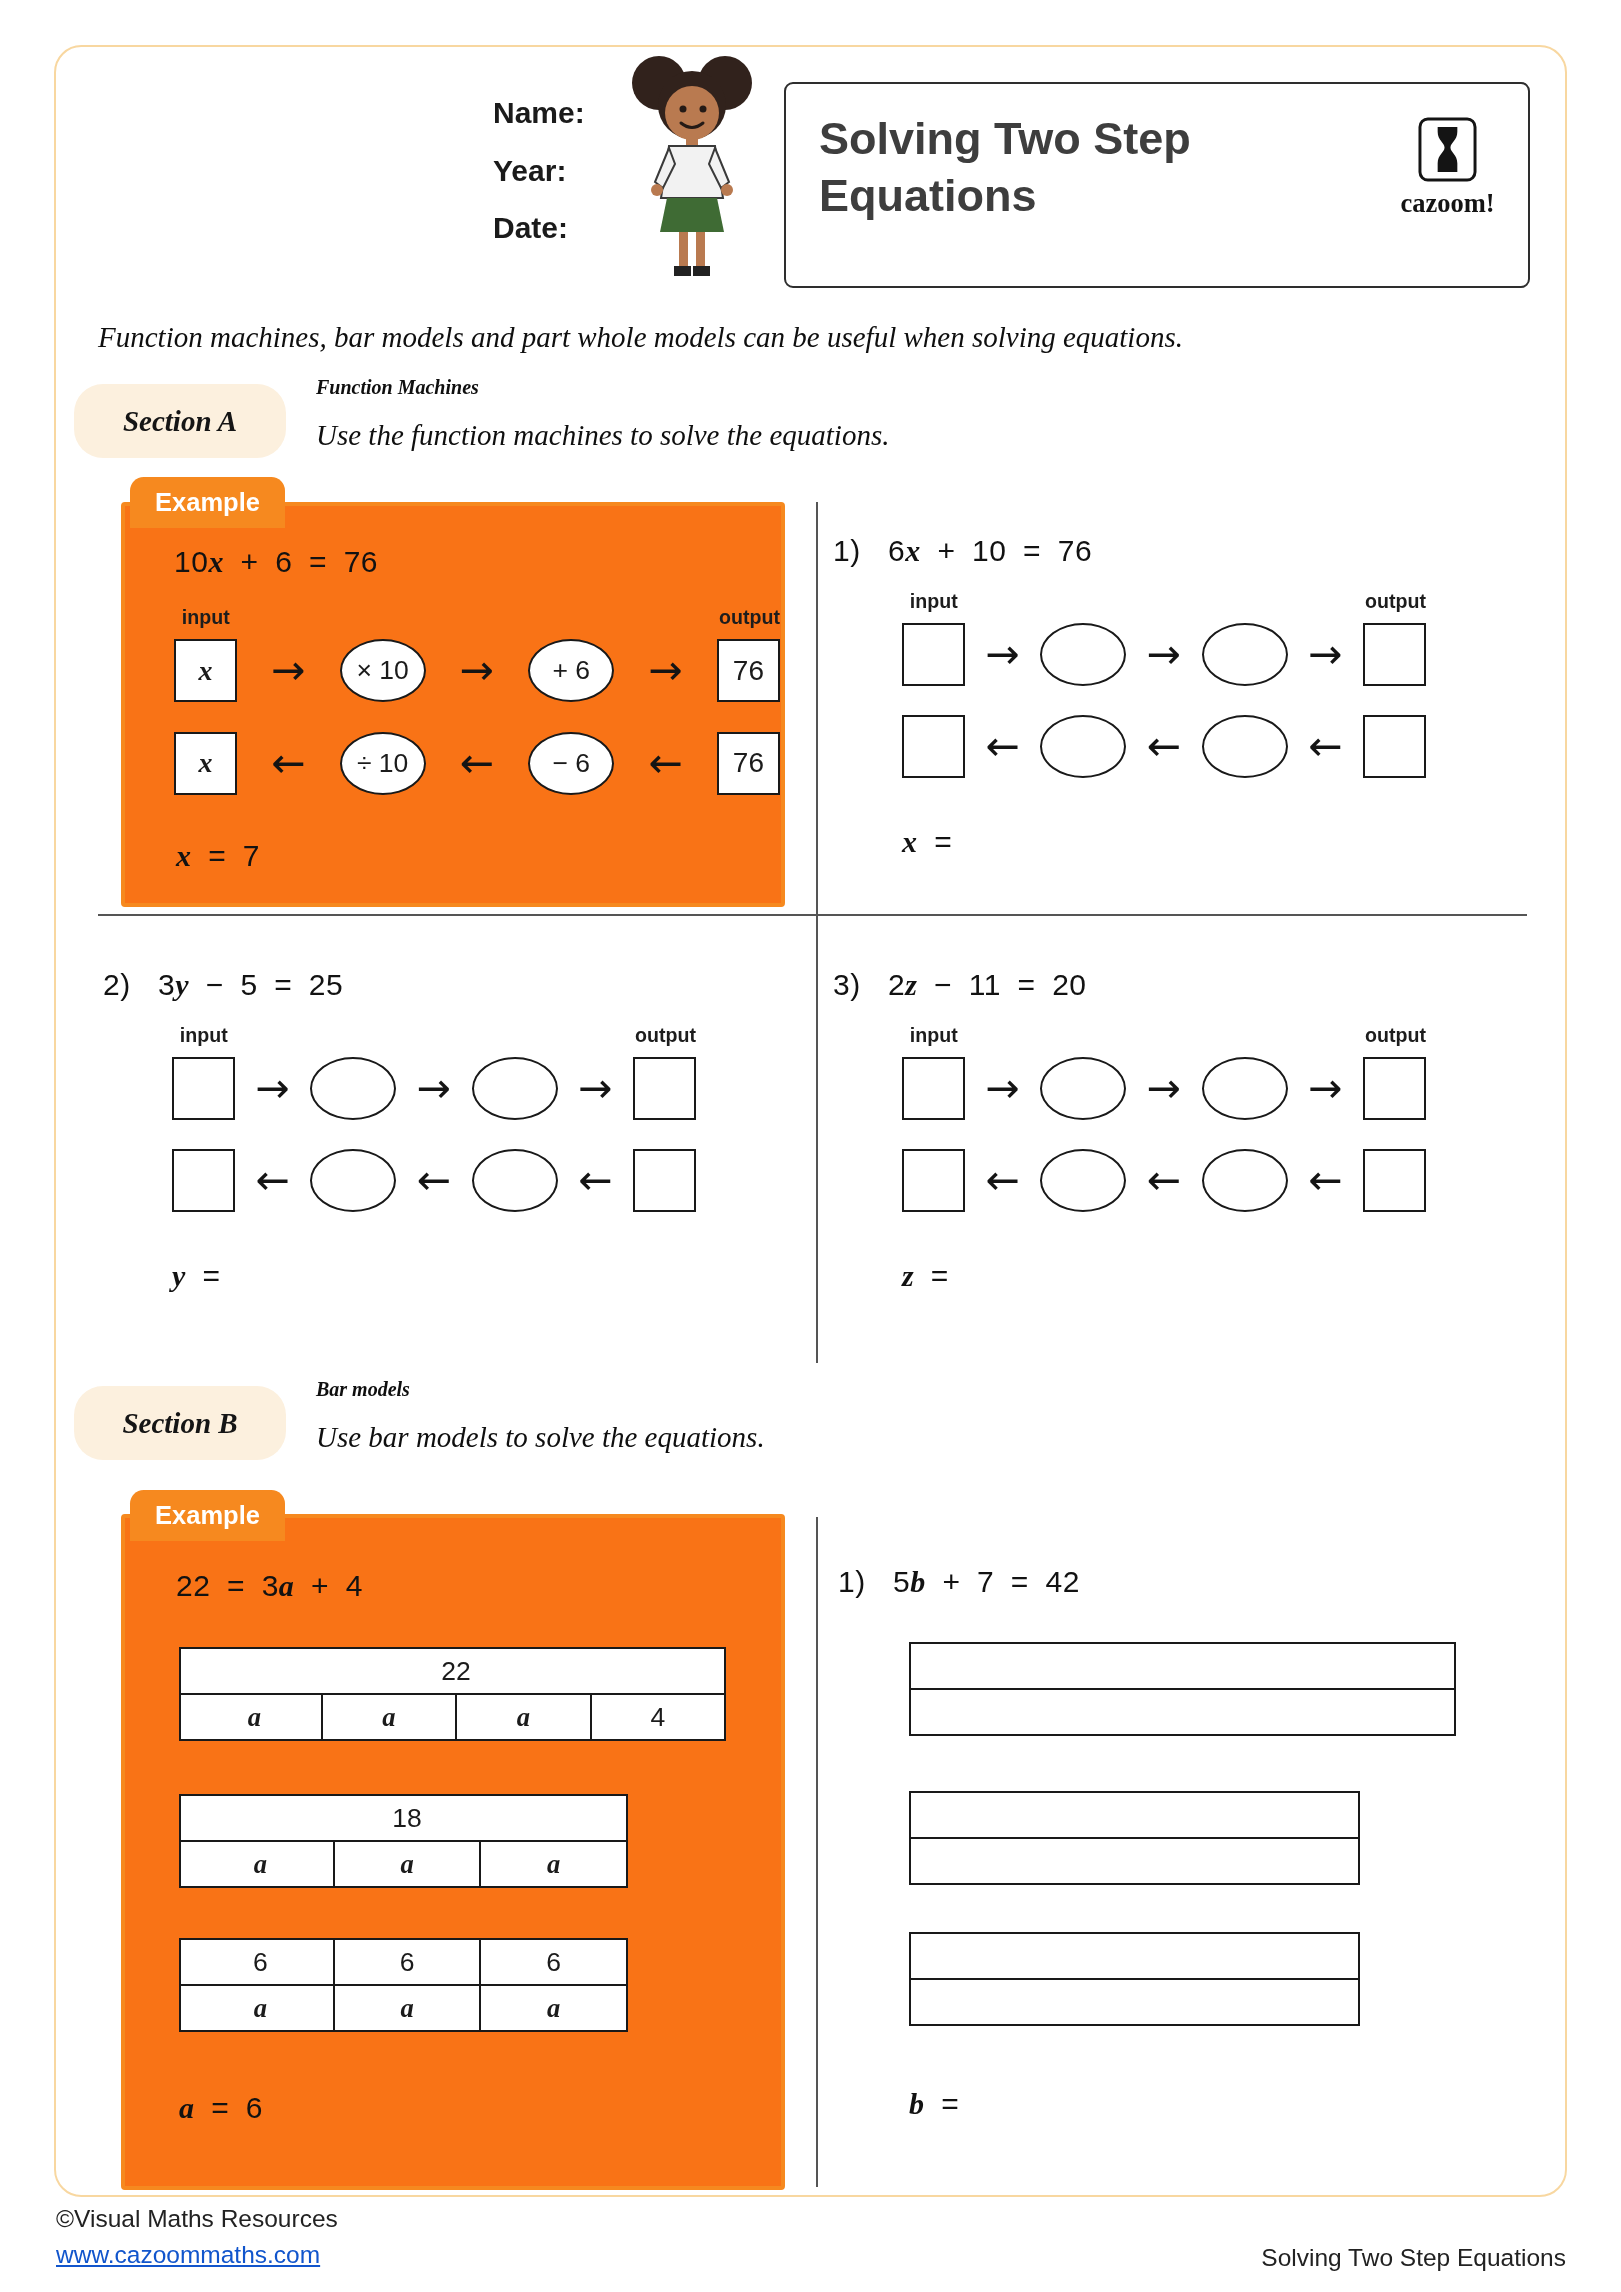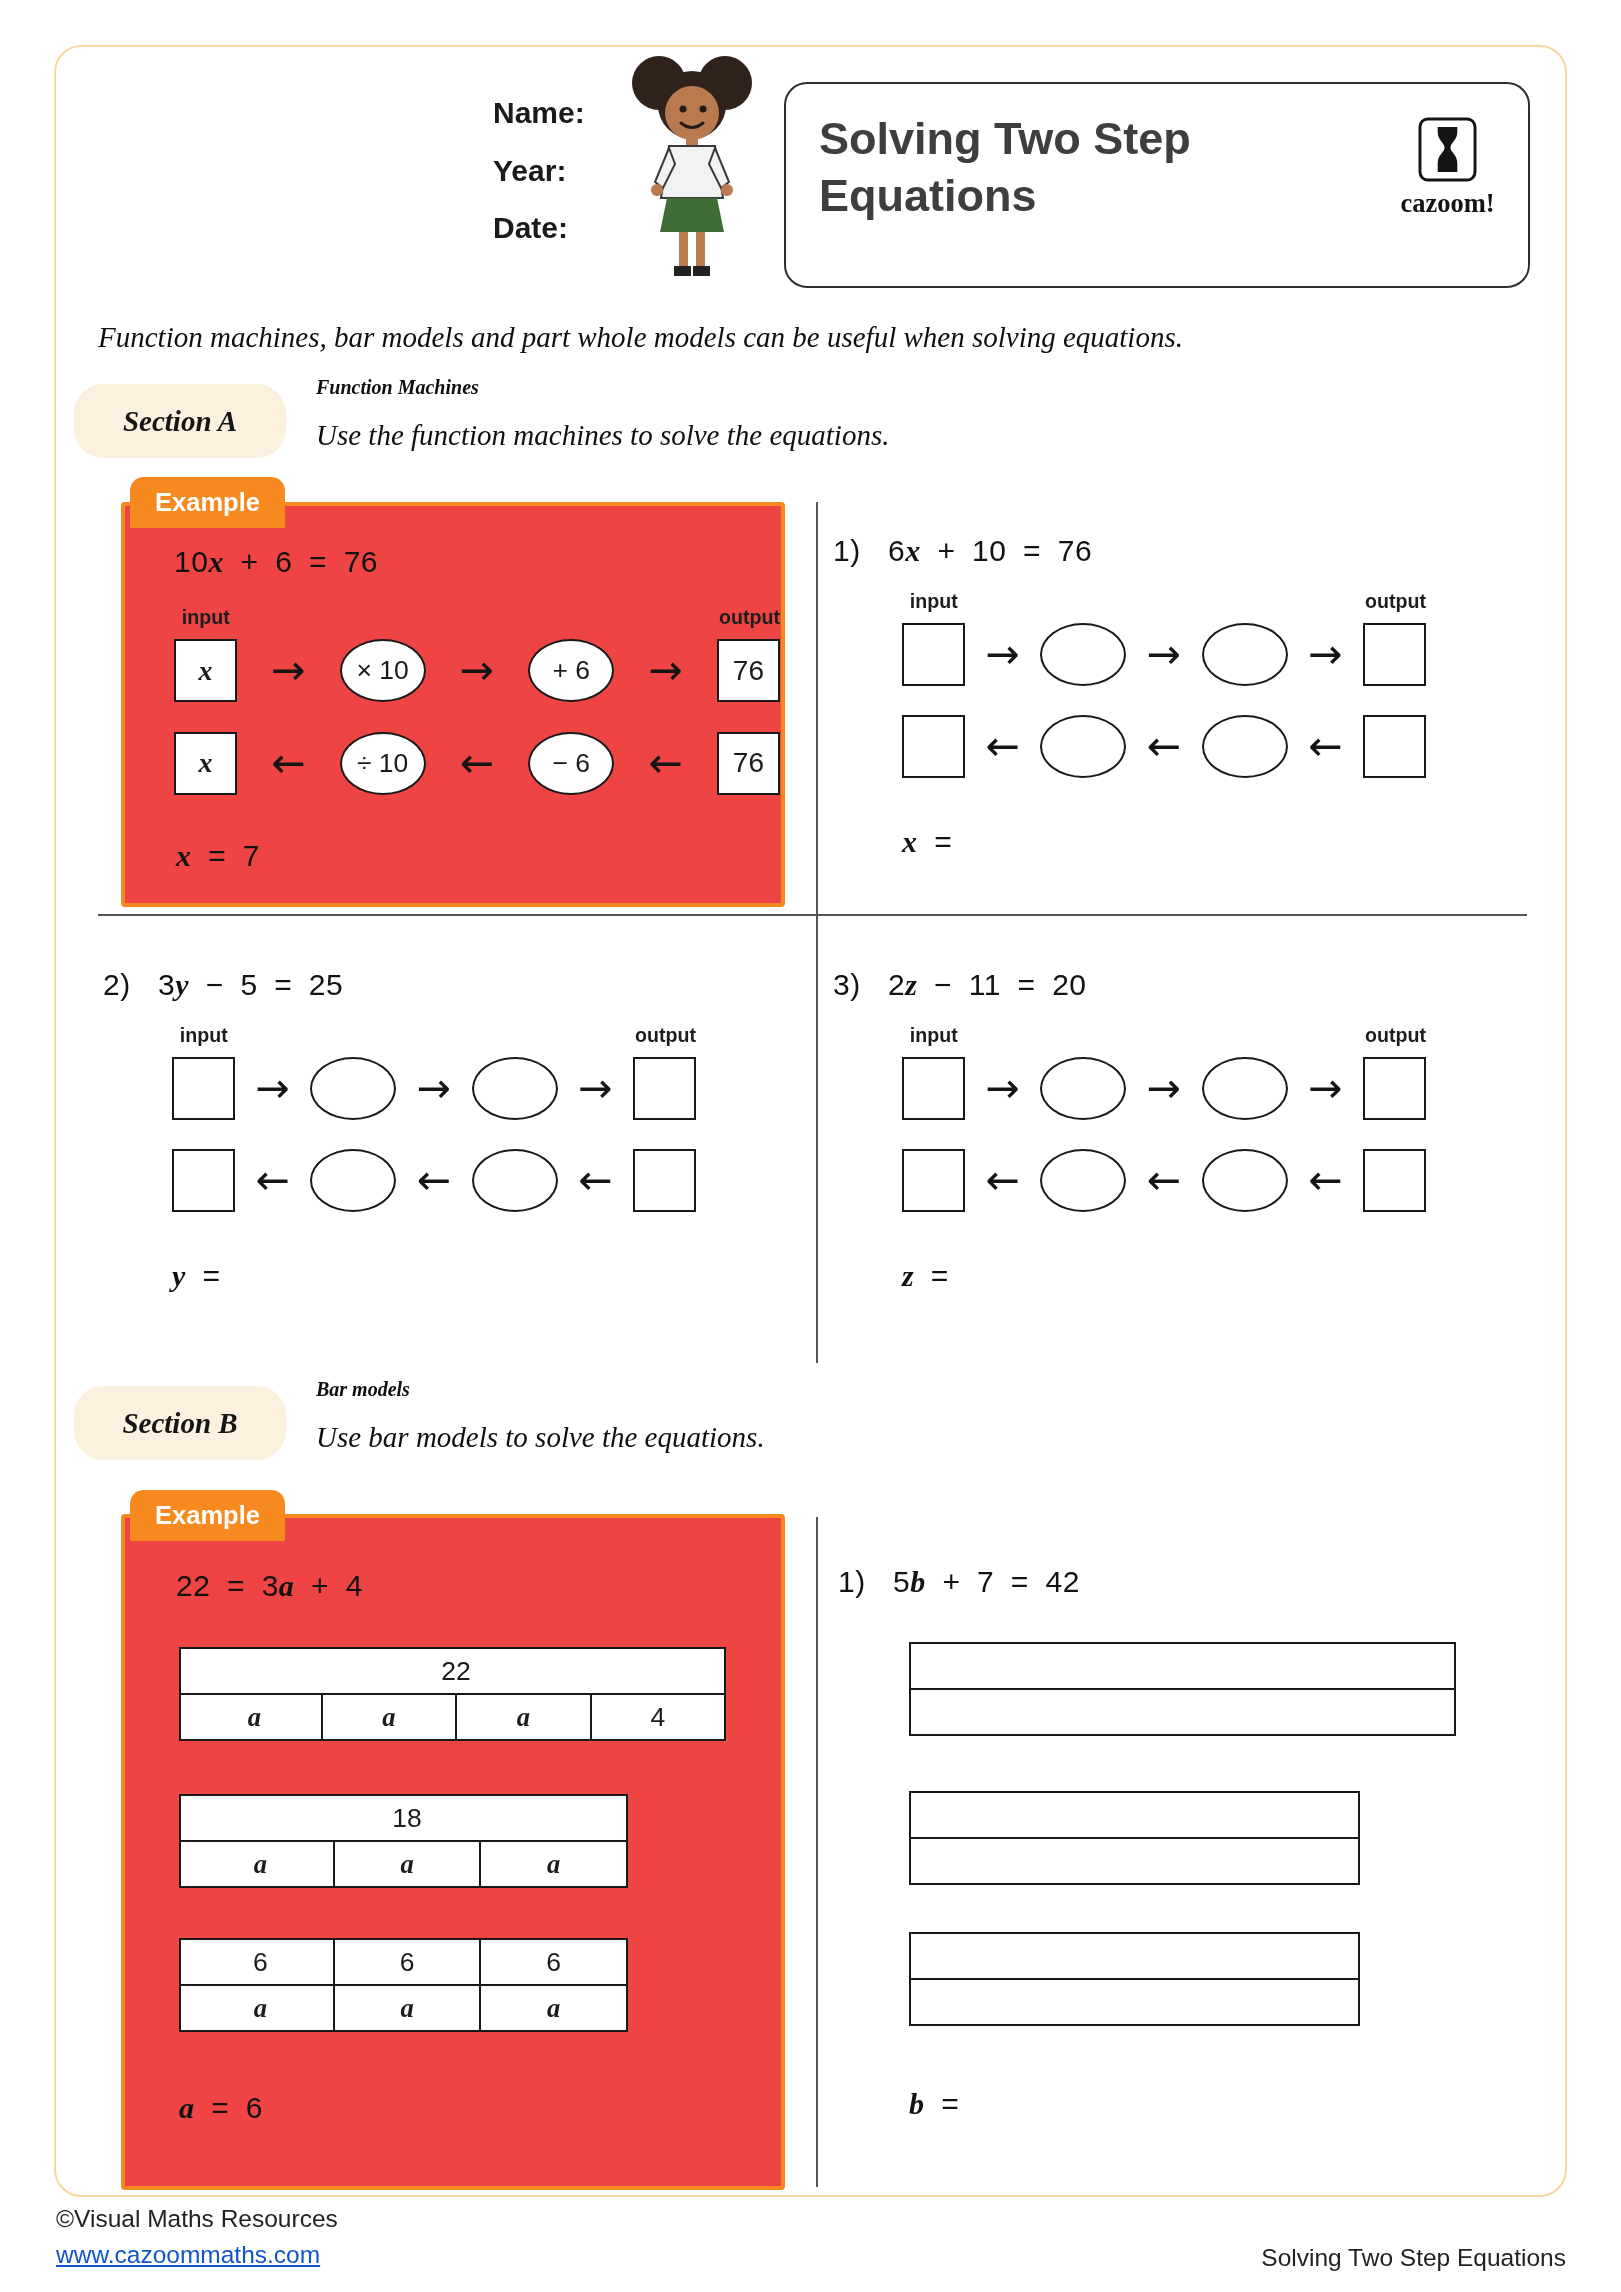--- a/index.html
+++ b/index.html
@@ -5,33 +5,33 @@
   html,body{margin:0;padding:0;background:#ffffff;}
   .page{position:relative;width:1621px;height:2293px;background:#fff;font-family:"Liberation Sans",sans-serif;color:#1b1b1b;overflow:hidden;}
   .abs{position:absolute;}
   .frame{left:54px;top:45px;width:1509px;height:2148px;border:2.9px solid #f8d7a0;border-radius:27.4px;}
 
   
   .info{left:93px;top:96px;width:510px;}
   .info-row{display:flex;align-items:flex-end;margin-bottom:21.6px;flex-direction:column;}
   .info-label{font-size:30px;font-weight:bold;width:110px;}
   .write-line{flex:1;border-bottom:2.5px solid #9b9b9b;height:35px;margin-left:27.4px;}
-  .title-box{left:784px;top:82px;width:742px;height:202px;border:2.9px solid #2e2e2e;border-radius:23px;background:#fff;}
+  .title-box{left:784px;top:82px;width:742px;height:202px;border:2.9px solid #2e2e2e;border-radius:9px;background:#fff;}
   .title-text{position:absolute;left:33px;top:25.5px;font-size:45px;font-weight:bold;color:#3e3e3e;line-height:1.28;}
   .logo{position:absolute;right:23.5px;top:33px;width:114px;text-align:center;}
   .logo-word{font-family:"Liberation Serif",serif;font-weight:bold;font-size:26.5px;margin-top:2px;color:#141414;}
 
   .intro{left:98px;top:321px;font-family:"Liberation Serif",serif;font-style:italic;font-size:29px;color:#0f0f0f;}
 
   .badge{width:212px;height:74px;background:#fcf0de;border-radius:29px;display:flex;align-items:center;justify-content:center;
          font-family:"Liberation Serif",serif;font-style:italic;font-weight:bold;font-size:29px;color:#151515;}
   .sec-head{font-family:"Liberation Serif",serif;font-style:italic;font-weight:bold;font-size:20px;color:#0f0f0f;}
   .sec-sub{font-family:"Liberation Serif",serif;font-style:italic;font-size:29px;color:#0f0f0f;margin-top:20px;}
 
-  .ex-box{border:4.9px solid #f6891f;border-radius:3.9px;background:#ef4444;box-sizing:border-box;}
+  .ex-box{border:4.9px solid #f6891f;border-radius:3.9px;background:#f97316;box-sizing:border-box;}
   .ex-tab{background:#f6891f;color:#fff;font-weight:bold;font-size:25.5px;width:155px;height:51px;border-radius:13.7px 13.7px 0 0;
           display:flex;align-items:center;justify-content:center;}
 
   .eq{font-size:30px;color:#121212;white-space:nowrap;word-spacing:7.8px;letter-spacing:0.5px;}
   .mvar{font-family:"Liberation Serif",serif;font-style:italic;font-weight:bold;}
   .q-head{display:flex;gap:27.4px;align-items:baseline;}
 
   
   .machine{width:524px;}
   .machine.wide{width:606px;}

